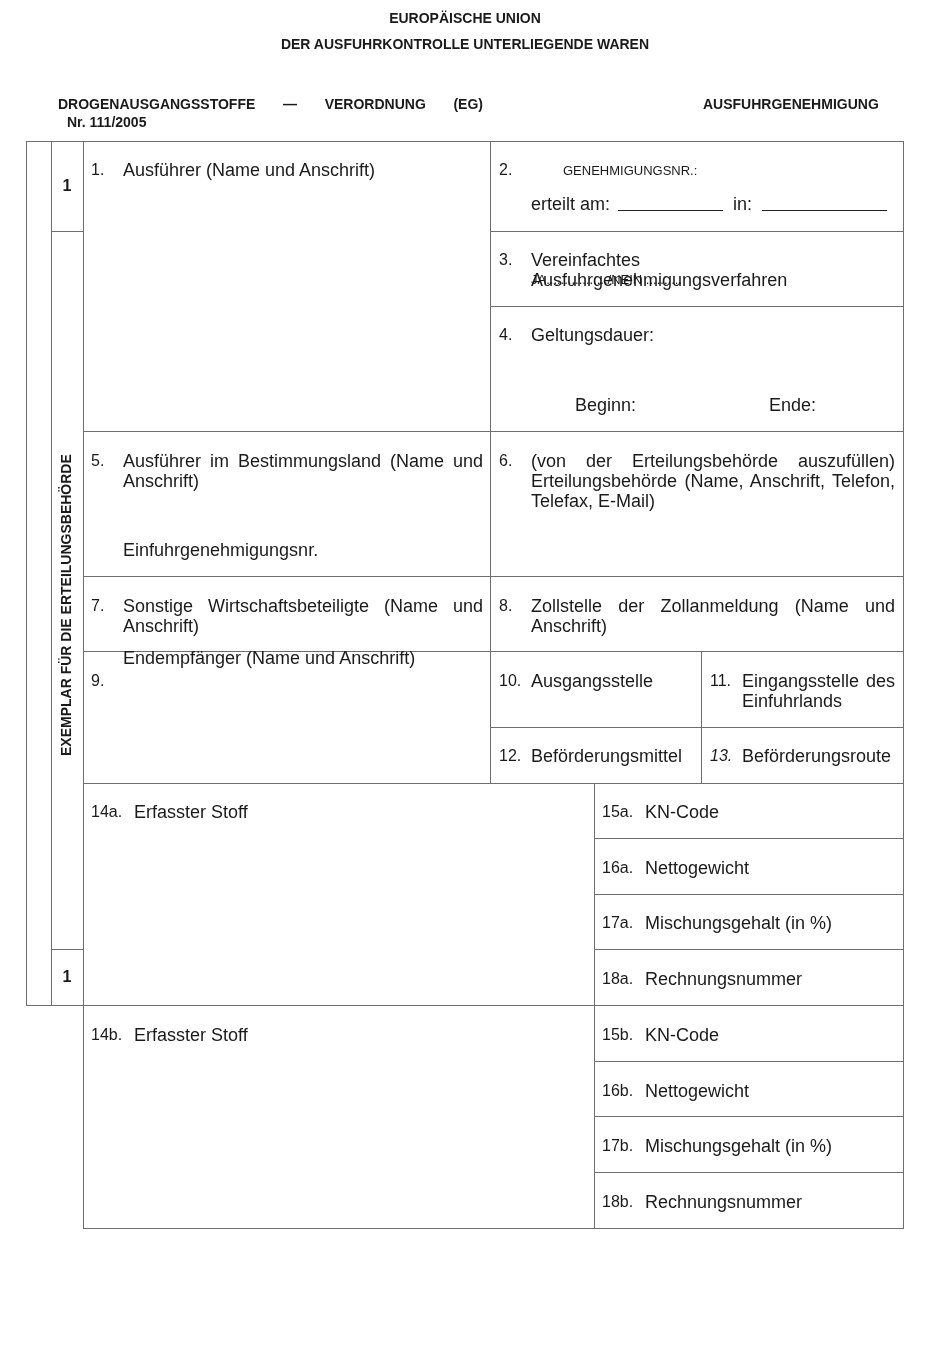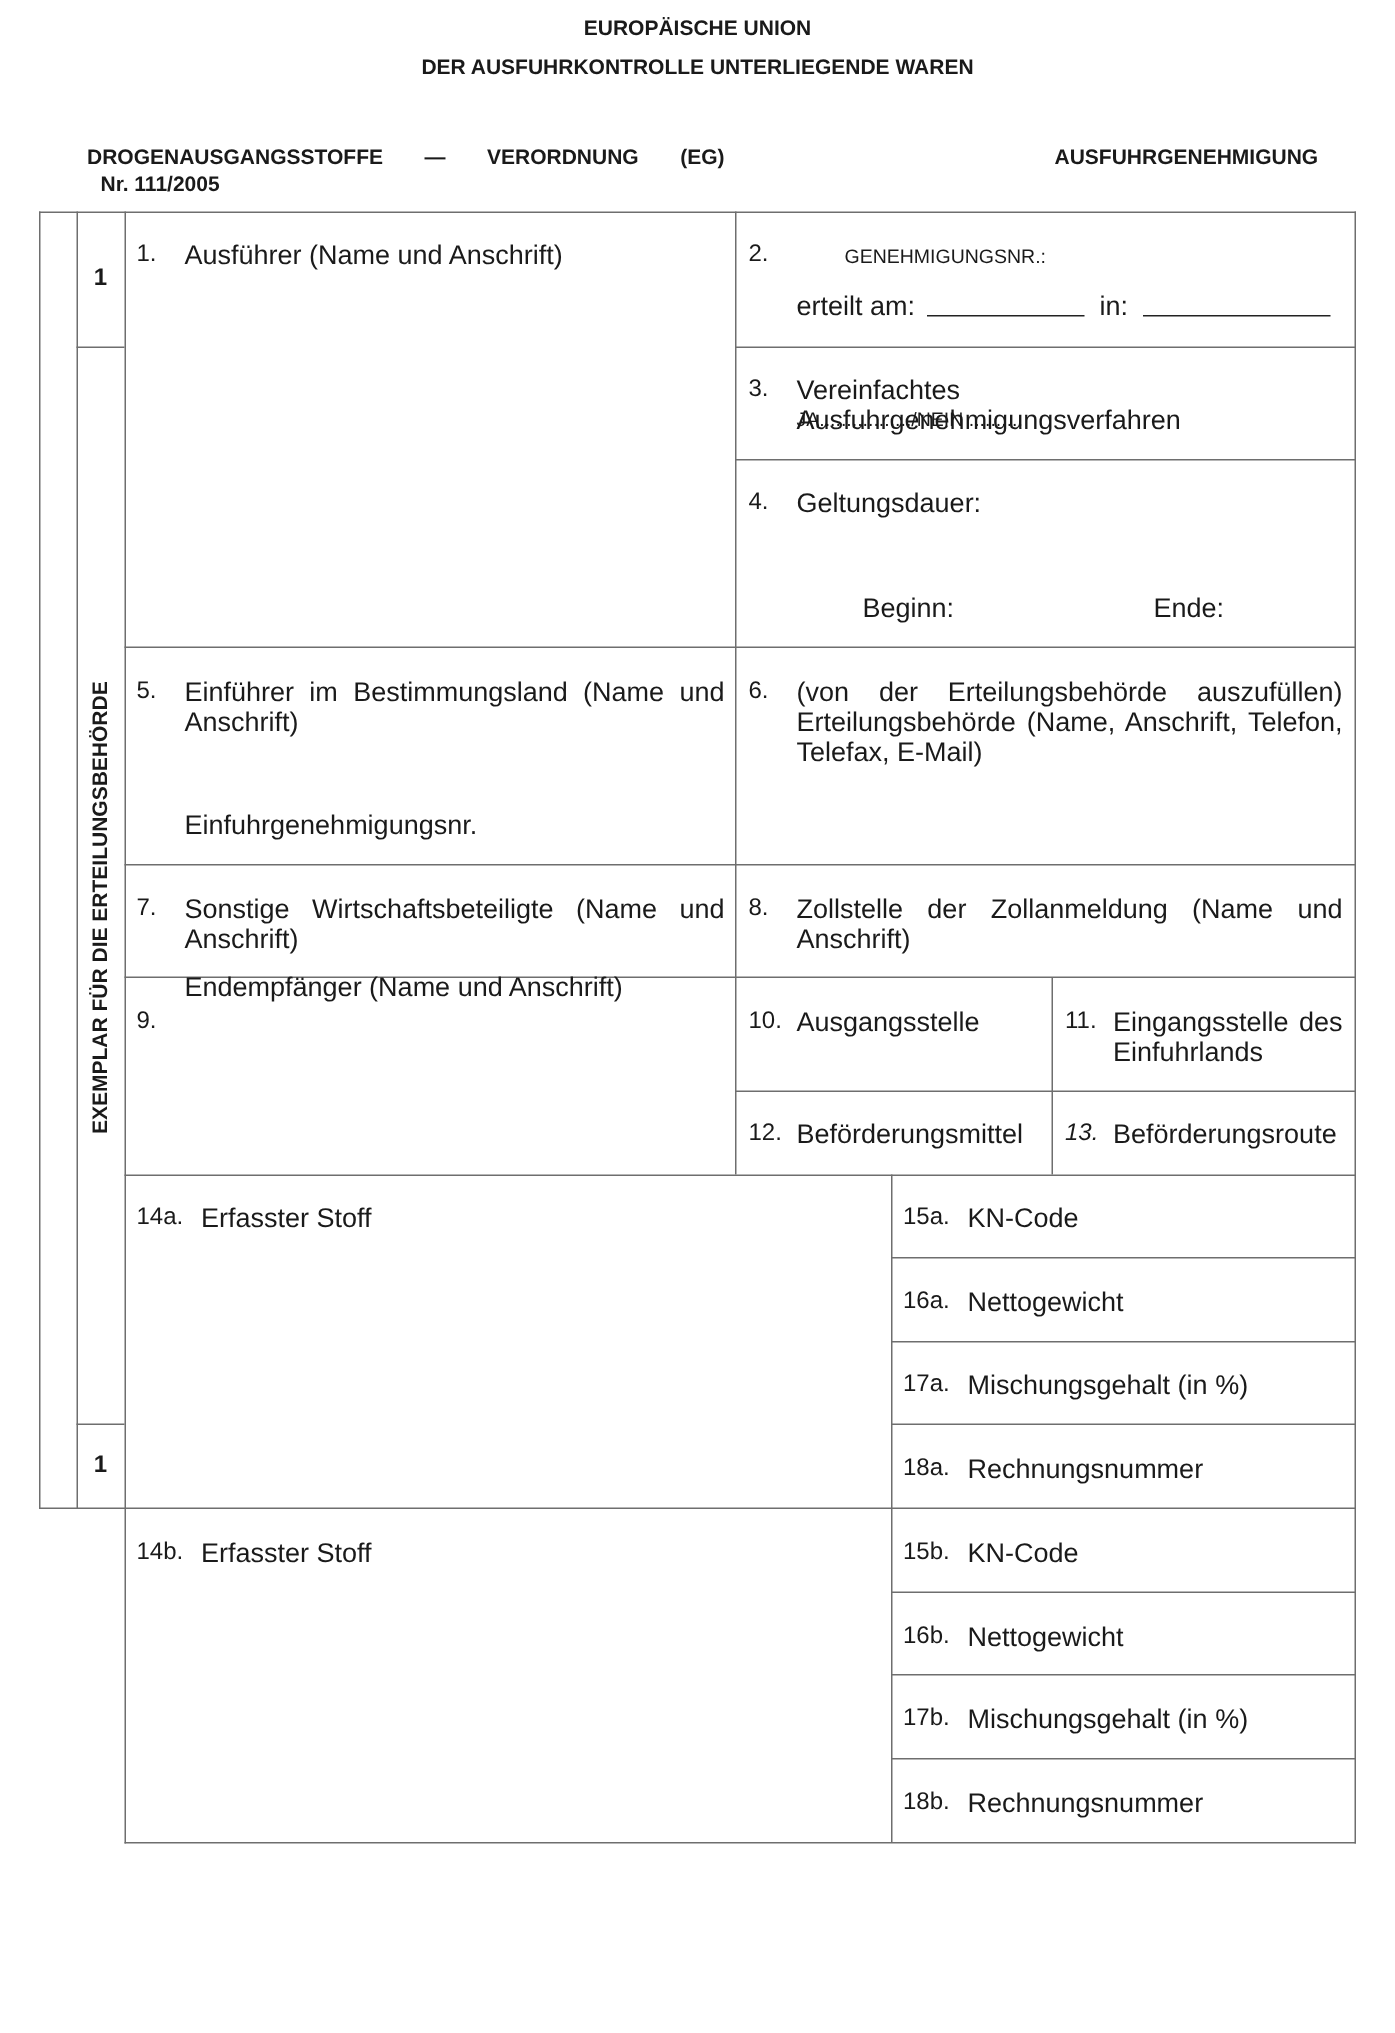--- a/index.html
+++ b/index.html
@@ -84,21 +84,21 @@
 
 <div>
   <span class="num" style="left:499px; top:325px;">4.</span>
   <span class="t" style="left:531px; top:325px;">Geltungsdauer:</span>
   <span class="t" style="left:531px; top:395px;margin-left:44px;">Beginn:</span>
   <span class="t" style="left:769px; top:395px;">Ende:</span>
 </div>
 
 <div>
   <span class="num" style="left:91px; top:451px;">5.</span>
-  <span class="t just" style="left:123px; top:451px; width:360px;">Einführer im Bestimmungsland (Name und Anschrift)</span>
+  <span class="t just" style="left:123px; top:451px; width:360px;">Ausführer im Bestimmungsland (Name und Anschrift)</span>
   <span class="t" style="left:123px; top:540px;">Einfuhrgenehmigungsnr.</span>
 </div>
 
 <div>
   <span class="num" style="left:499px; top:451px;">6.</span>
   <span class="t just" style="left:531px; top:451px; width:364px;">(von der Erteilungsbehörde auszufüllen) Erteilungsbehörde (Name, Anschrift, Telefon, Telefax, E-Mail)</span>
 </div>
 
 <div>
   <span class="num" style="left:91px; top:596px;">7.</span>

